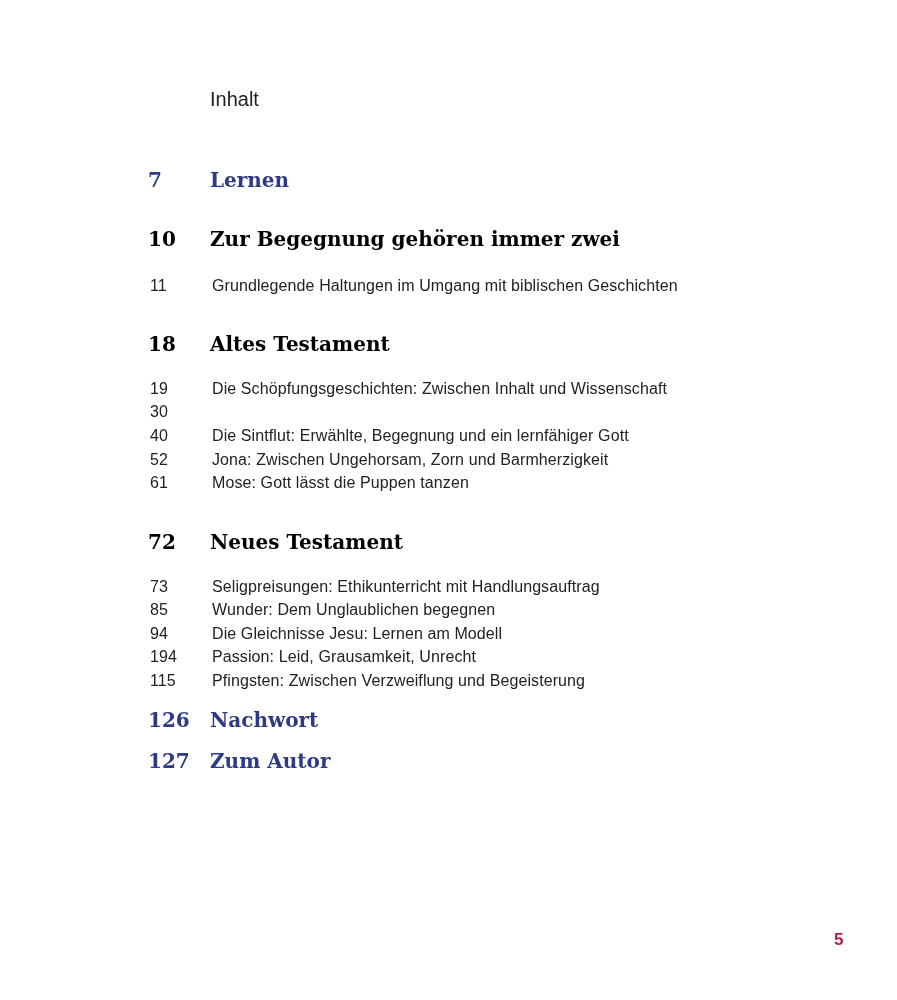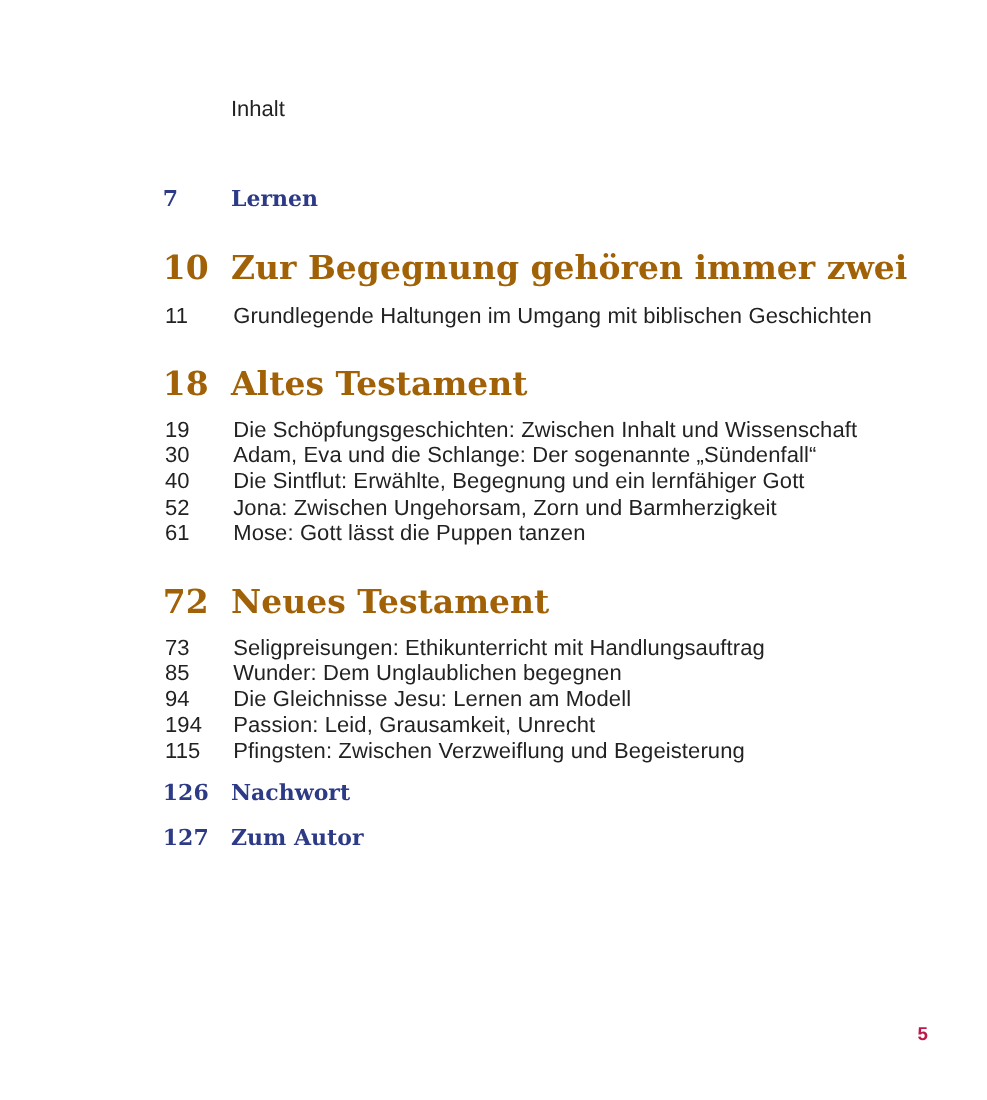--- a/index.html
+++ b/index.html
@@ -1,23 +1,23 @@
 <!DOCTYPE html>
 <html><head>
   <meta charset="utf-8">
   <style>
     html, body { margin: 0; padding: 0; background: #ffffff; }
     body { width: 897px; height: 1000px; position: relative; overflow: hidden;
            font-family: "Liberation Sans", "DejaVu Sans", sans-serif; color: #222; }
     .heading { position: absolute; left: 210px; top: 88px; font-size: 20px; color: #222; }
     .row { position: absolute; left: 148px; display: flex; align-items: baseline; white-space: nowrap; }
     .num { width: 62px; }
-    .entry .num, .entry .title { font-size: 20px; color: #222; letter-spacing: 0.1px; }
+    .entry .num, .entry .title { font-size: 16px; color: #222; letter-spacing: 0.1px; }
     .entry .num { padding-left: 2px; }
-    .big .num, .big .title { font-family: "DejaVu Serif", serif; font-weight: bold; font-size: 30px; color: #a16207; }
+    .big .num, .big .title { font-family: "DejaVu Serif", serif; font-weight: bold; font-size: 20px; color: #000000; }
     .mid .num, .mid .title { font-family: "DejaVu Serif", serif; font-weight: bold; font-size: 20px; color: #2d3a86; }
     .pageno { position: absolute; left: 834px; top: 930px; font-size: 17px; font-weight: bold; color: #c0174a; }
   </style>
 </head>
 <body>
 
 <div class="heading">Inhalt</div>
 
 <div class="row mid" style="top:168px">
   <span class="num">7</span>
@@ -36,21 +36,20 @@
 <div class="row big" style="top:332px">
   <span class="num">18</span>
   <span class="title">Altes Testament</span>
 </div>
 <div class="row entry" style="top:380px">
   <span class="num">19</span>
   <span class="title">Die Schöpfungsgeschichten: Zwischen Inhalt und Wissenschaft</span>
 </div>
 <div class="row entry" style="top:403px">
   <span class="num">30</span>
-  <span class="title">Adam, Eva und die Schlange: Der sogenannte „Sündenfall“</span>
 </div>
 <div class="row entry" style="top:427px">
   <span class="num">40</span>
   <span class="title">Die Sintflut: Erwählte, Begegnung und ein lernfähiger Gott</span>
 </div>
 <div class="row entry" style="top:451px">
   <span class="num">52</span>
   <span class="title">Jona: Zwischen Ungehorsam, Zorn und Barmherzigkeit</span>
 </div>
 <div class="row entry" style="top:474px">

